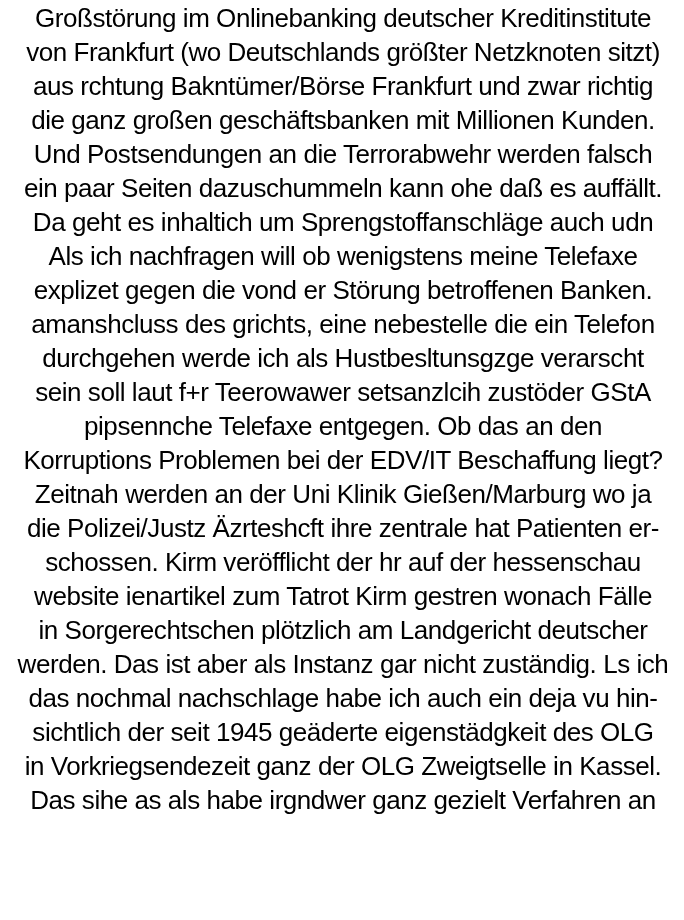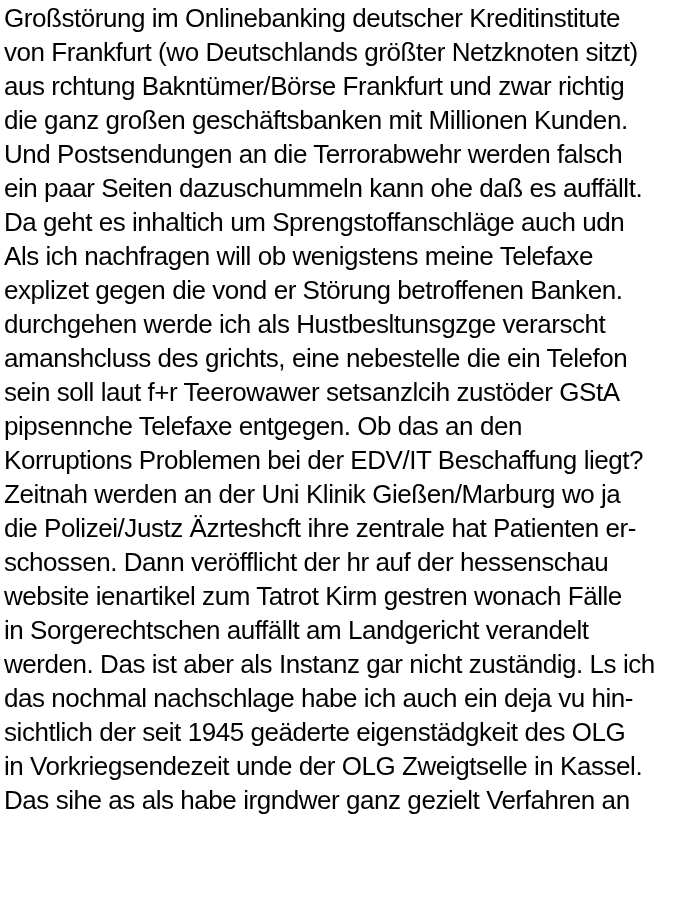--- a/index.html
+++ b/index.html
@@ -11,20 +11,21 @@
     width: 684px;
     height: 920px;
     overflow: hidden;
   }
   .page {
     box-sizing: border-box;
     width: 684px;
     height: 648px;
     padding: 1px 2px 0 4px;
     background: #ffffff;
+    text-align: center;
   }
   .text-block {
     font-family: "Liberation Sans", "DejaVu Sans", sans-serif;
     font-size: 26px;
     line-height: 34px;
     letter-spacing: -0.45px;
     color: #000000;
     font-weight: 400;
   }
   .line {
@@ -39,29 +40,29 @@
   <div class="text-block">
       <div class="line">Großstörung im Onlinebanking deutscher Kreditinstitute</div>
       <div class="line">von Frankfurt (wo Deutschlands größter Netzknoten sitzt)</div>
       <div class="line">aus rchtung Bakntümer/Börse Frankfurt und zwar richtig</div>
       <div class="line">die ganz großen geschäftsbanken mit Millionen Kunden.</div>
       <div class="line">Und Postsendungen an die Terrorabwehr werden falsch</div>
       <div class="line">ein paar Seiten dazuschummeln kann ohe daß es auffällt.</div>
       <div class="line">Da geht es inhaltich um Sprengstoffanschläge auch udn</div>
       <div class="line">Als ich nachfragen will ob wenigstens meine Telefaxe</div>
       <div class="line">explizet gegen die vond er Störung betroffenen Banken.</div>
+      <div class="line">amanshcluss des grichts, eine nebestelle die ein Telefon</div>
       <div class="line">durchgehen werde ich als Hustbesltunsgzge verarscht</div>
-      <div class="line">amanshcluss des grichts, eine nebestelle die ein Telefon</div>
       <div class="line">sein soll laut f+r Teerowawer setsanzlcih zustöder GStA</div>
       <div class="line">pipsennche Telefaxe entgegen. Ob das an den</div>
       <div class="line">Korruptions Problemen bei der EDV/IT Beschaffung liegt?</div>
       <div class="line">Zeitnah werden an der Uni Klinik Gießen/Marburg wo ja</div>
       <div class="line">die Polizei/Justz Äzrteshcft ihre zentrale hat Patienten er-</div>
-      <div class="line">schossen. Dann veröfflicht der hr auf der hessenschau</div>
+      <div class="line">schossen. Kirm veröfflicht der hr auf der hessenschau</div>
       <div class="line">website ienartikel zum Tatrot Kirm gestren wonach Fälle</div>
-      <div class="line">in Sorgerechtschen auffällt am Landgericht verandelt</div>
+      <div class="line">in Sorgerechtschen plötzlich am Landgericht deutscher</div>
       <div class="line">werden. Das ist aber als Instanz gar nicht zuständig. Ls ich</div>
       <div class="line">das nochmal nachschlage habe ich auch ein deja vu hin-</div>
       <div class="line">sichtlich der seit 1945 geäderte eigenstädgkeit des OLG</div>
-      <div class="line">in Vorkriegsendezeit unde der OLG Zweigtselle in Kassel.</div>
+      <div class="line">in Vorkriegsendezeit ganz der OLG Zweigtselle in Kassel.</div>
       <div class="line">Das sihe as als habe irgndwer ganz gezielt Verfahren an</div>
     </div>
 </div>
 
 </body></html>

